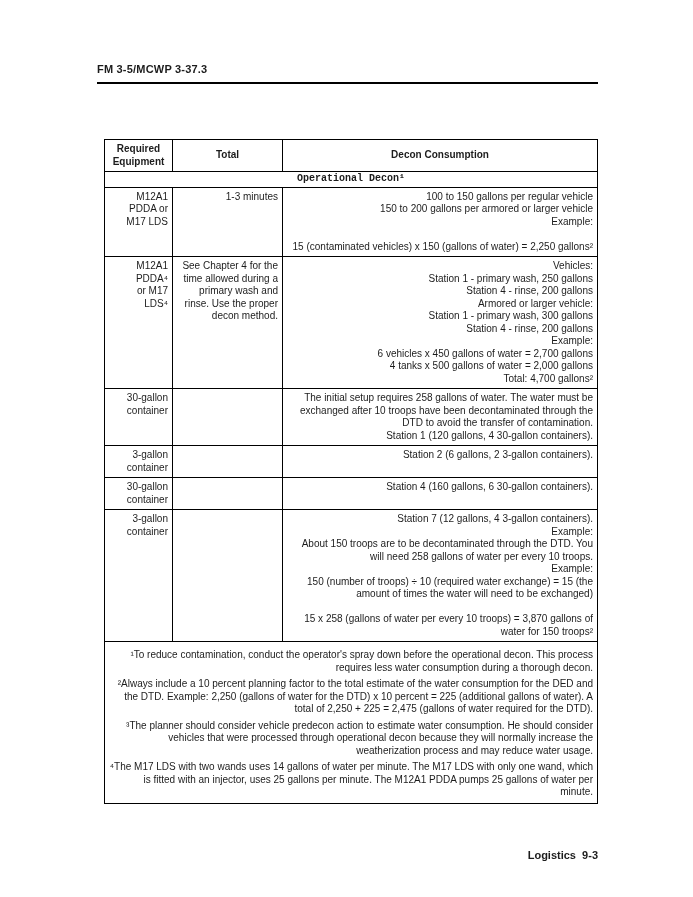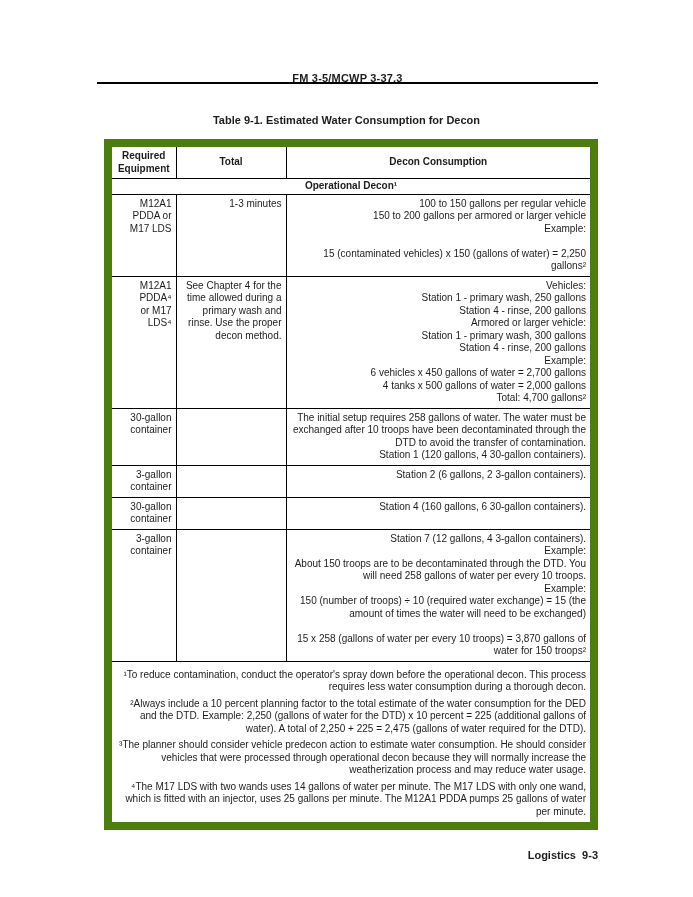--- a/index.html
+++ b/index.html
@@ -11,24 +11,24 @@
   }
   .page {
     position: relative;
     width: 693px;
     height: 897px;
     background: #ffffff;
     overflow: hidden;
   }
   .doc-header {
     position: absolute;
-    top: 72px;
+    top: 63px;
     left: 97px;
     right: 95px;
-    text-align: center;
+    text-align: left;
     font-size: 11px;
     font-weight: bold;
     letter-spacing: 0.2px;
   }
   .header-rule {
     position: absolute;
     top: 82px;
     left: 97px;
     right: 95px;
     height: 2px;
@@ -48,40 +48,41 @@
     top: 139px;
     left: 104px;
     width: 494px;
   }
   table.decon {
     border-collapse: collapse;
     table-layout: fixed;
     width: 494px;
     font-size: 10px;
     line-height: 12.5px;
-    border: 8px solid #4d7c0f;
+    border: 1px solid #4d7c0f;
   }
   table.decon th,
   table.decon td {
     border: 1px solid #000000;
     padding: 3px 4px;
     vertical-align: top;
     text-align: right;
   }
   table.decon th {
     text-align: center;
     vertical-align: middle;
     font-weight: bold;
     font-size: 10px;
     padding: 3px 2px;
   }
   tr.section-row td {
     text-align: center;
     font-weight: bold;
     padding: 1px 14px;
+    font-family: Liberation Mono, monospace;
   }
   td.pre {
     white-space: pre-line;
   }
   td.footnotes-cell {
     padding: 2px 5px 4px 5px;
   }
   .footnote {
     margin: 4px 0 1px 0;
     font-size: 10px;
@@ -97,21 +98,20 @@
   }
 </style>
 </head>
 <body>
 
 <div class="page">
 
   <div class="doc-header">FM 3-5/MCWP 3-37.3</div>
   <div class="header-rule"></div>
 
-  <div class="table-title">Table 9-1. Estimated Water Consumption for Decon</div>
 
   <div class="table-wrap">
     <table class="decon">
       <colgroup>
         <col style="width:68px">
         <col style="width:110px">
         <col>
       </colgroup>
       <thead>
         <tr>

